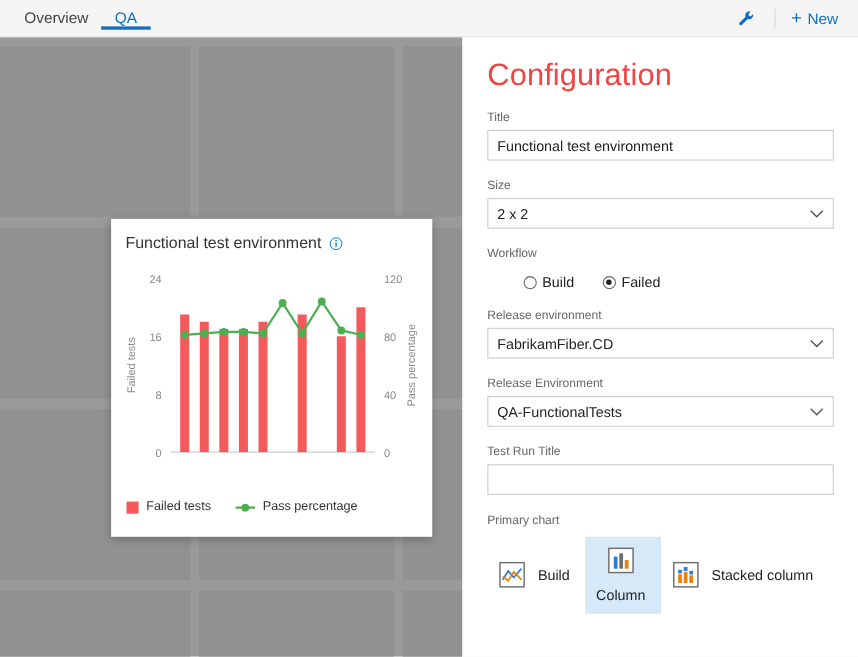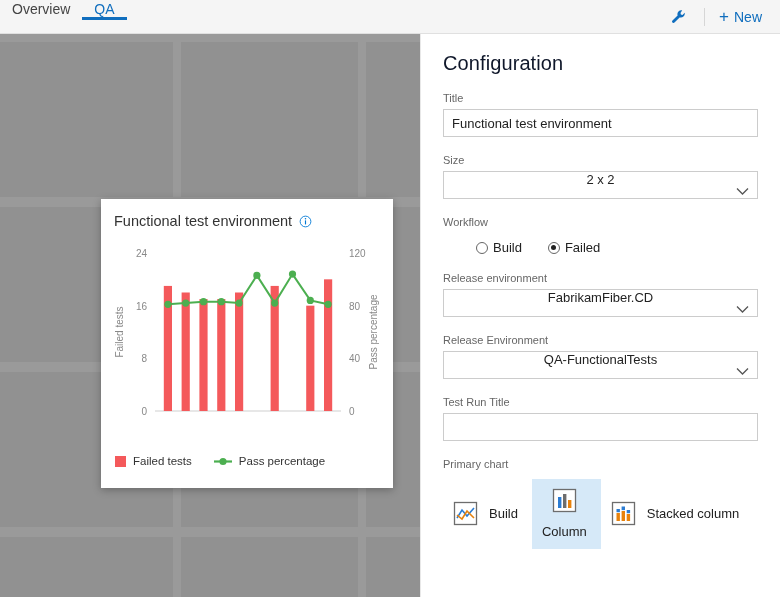--- a/index.html
+++ b/index.html
@@ -11,21 +11,21 @@
   }
   .screen { position: relative; width: 780px; height: 597px; }
 
   
   .topbar {
     position: absolute; left: 0; top: 0; width: 780px; height: 34px;
     background: #f5f5f5;
     border-bottom: 1px solid #e0e0e0;
     display: flex; align-items: stretch;
   }
-  .tabs { display: flex; align-items: flex-start; }
+  .tabs { display: flex; align-items: center; padding-left: 10px; }
   .tab {
     display: flex; align-items: center; padding: 0 12px;
     font-size: 14px; color: #444; cursor: pointer;
     border-bottom: 3px solid transparent; position: relative; top: 1px;
   }
   .tab.active { color: #106ebe; border-bottom-color: #106ebe; }
   .topbar-right {
     margin-left: auto; display: flex; align-items: center;
     padding-right: 12px; gap: 2px;
   }
@@ -73,37 +73,37 @@
   .legend .sep { width: 8px; }
   .legend .dotmark { display: block; }
 
   
   .panel {
     position: absolute; left: 420px; top: 34px; width: 360px; height: 563px;
     background: #ffffff; border-left: 1px solid #e8e8e8;
     padding: 0 22px;
   }
   .panel h1 {
-    font-size: 20px; font-weight: 400; color: #0f172a;
+    font-size: 28px; font-weight: 400; color: #ef4444;
     margin: 18px 0 0 0; letter-spacing: .1px;
   }
   .field { margin-top: 17px; }
   .field-label {
     font-size: 11px; color: #666; margin-bottom: 5px; display: block;
   }
   .textbox {
     width: 100%; height: 28px; border: 1px solid #cccccc; background: #fff;
     font-size: 13px; color: #222; padding: 0 8px;
     font-family: "Liberation Sans", sans-serif;
   }
   .textbox::placeholder { color: #a6a6a6; }
   .selectbox {
     width: 100%; height: 28px; border: 1px solid #cccccc; background: #fff;
     display: flex; align-items: center; padding: 0 8px;
-    font-size: 13px; color: #222; cursor: pointer; flex-direction: column;
+    font-size: 13px; color: #222; cursor: pointer;
   }
   .selectbox .chev { margin-left: auto; display: block; }
 
   .radio-row { display: flex; align-items: center; padding: 7px 0 0 33px; gap: 26px; }
   .radio { display: flex; align-items: center; gap: 5px; cursor: pointer;
            font-size: 13px; color: #222; }
   .rb {
     width: 12px; height: 12px; border: 1px solid #666; border-radius: 50%;
     background: #fff; position: relative; flex: none;
   }

